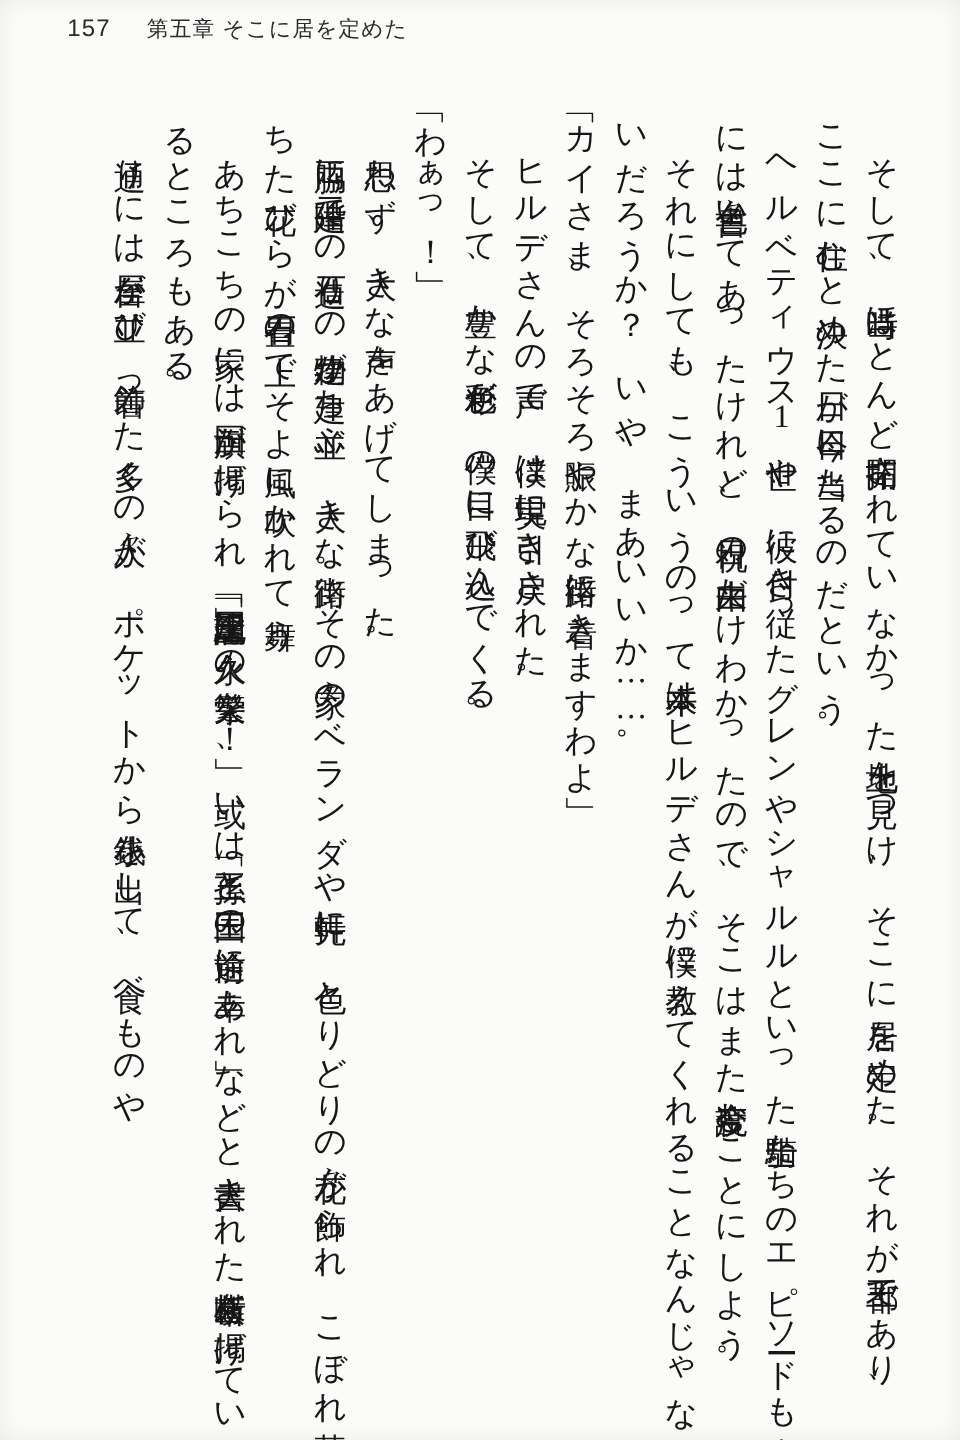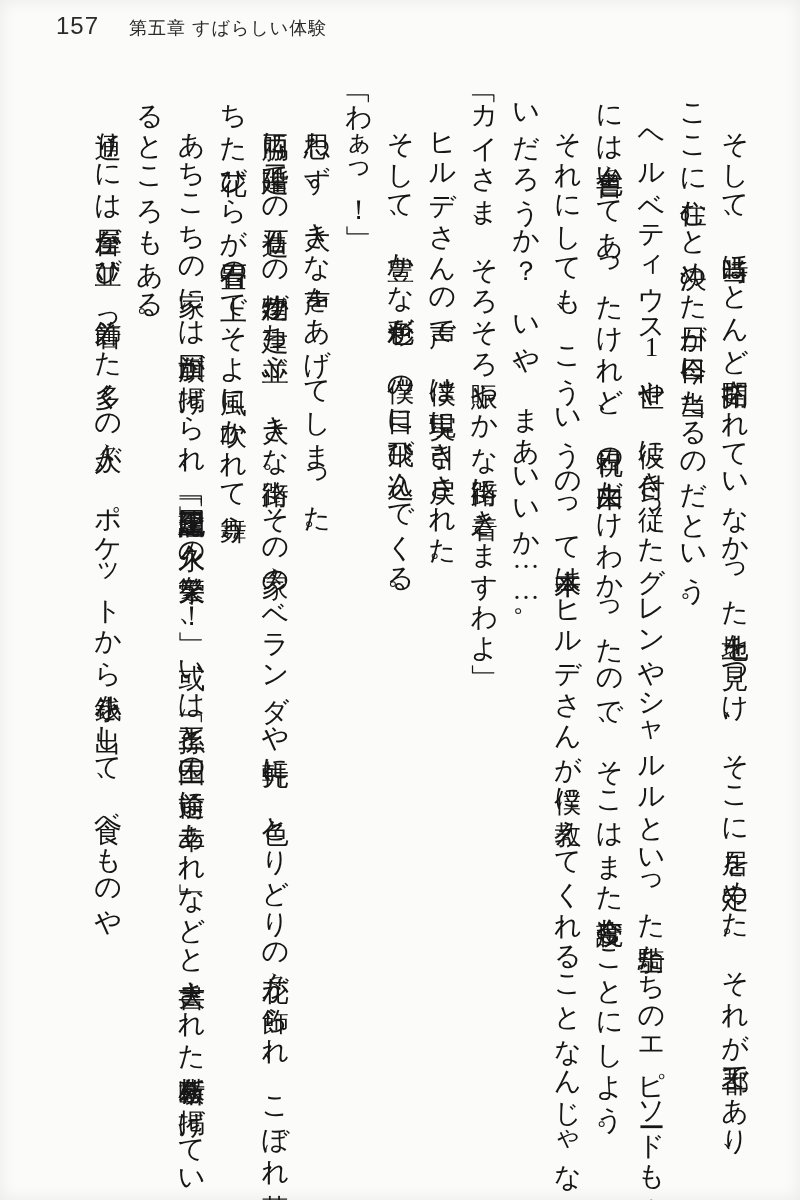--- a/index.html
+++ b/index.html
@@ -21,21 +21,21 @@
     position: absolute;
     top: 12px;
     left: 56px;
     display: flex;
     align-items: baseline;
     gap: 30px;
     font-family: "Liberation Sans", sans-serif;
     color: #2a2a2a;
   }
   .page-number {
-    font-size: 24px;
+    font-size: 20px;
     letter-spacing: 1px;
   }
   .chapter-title {
     font-size: 18px;
     letter-spacing: 1px;
   }
   .book-text {
     position: absolute;
     top: 86px;
     right: 45px;
@@ -56,21 +56,21 @@
     text-indent: 1em;
   }
 </style>
 </head>
 <body>
 
 <div class="page">
 
   <div class="running-header">
     <span class="page-number">157</span>
-    <span class="chapter-title">第五章 すばらしい体験</span>
+    <span class="chapter-title">第五章 そこに居を定めた</span>
   </div>
 
   <div class="book-text">
       <p class="para indent">そして、当時ほとんど開拓されていなかった土地を見つけ、そこに居を定めた。それが王都であり、ここに住むと決めた日が今日に当たるのだという。</p>
       <p class="para indent">ヘルベティウス1世や、彼に付き従ったグレンやシャルルといった騎士たちのエピソードも本には色々書いてあったけれど、祝日の由来だけわかったので、そこはまた今度読むことにしよう。</p>
       <p class="para indent">それにしても、こういうのって本来はヒルデさんが僕に教えてくれることなんじゃないだろうか？　いや、まあいいか……。</p>
       <p class="para">「カイさま、そろそろ賑やかな街路に着きますわよ」</p>
       <p class="para indent">ヒルデさんの声で、僕は現実に引き戻された。</p>
       <p class="para indent">そして、豊かな色彩が、僕の目に飛び込んでくる。</p>
       <p class="para">「わぁっ！」</p>

